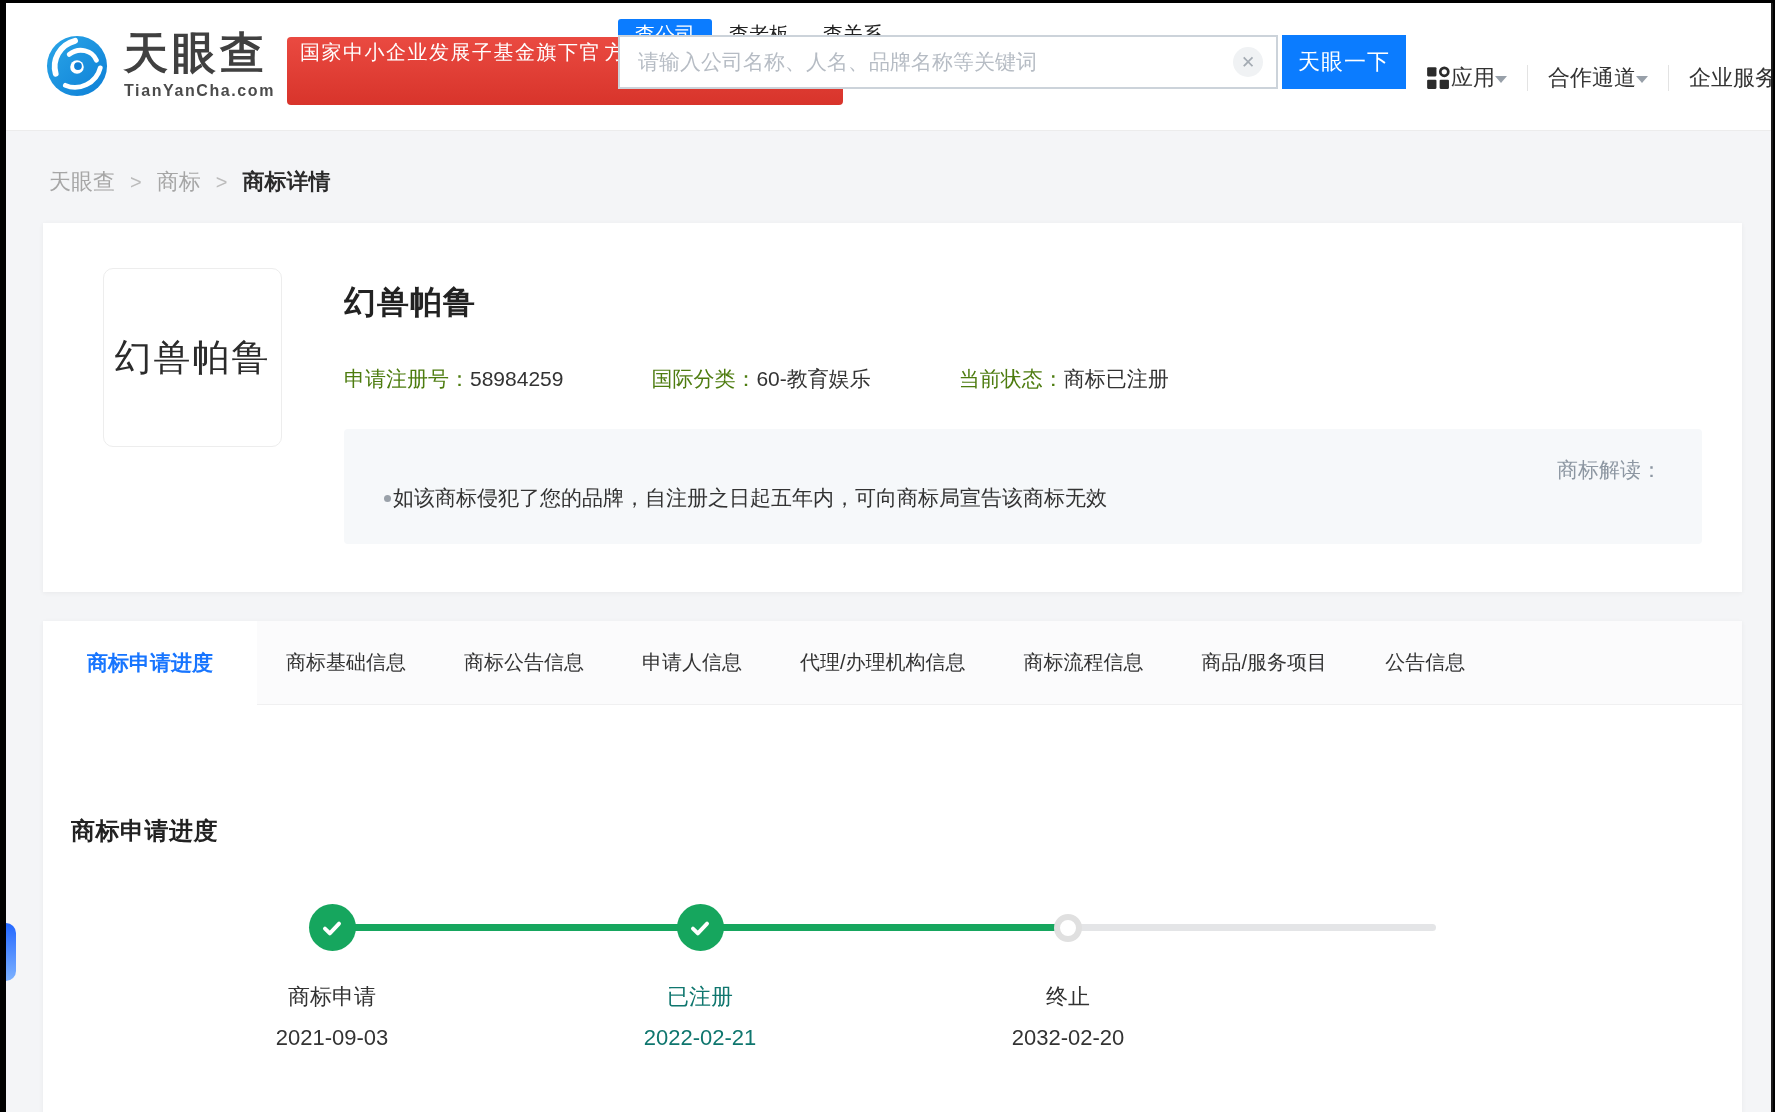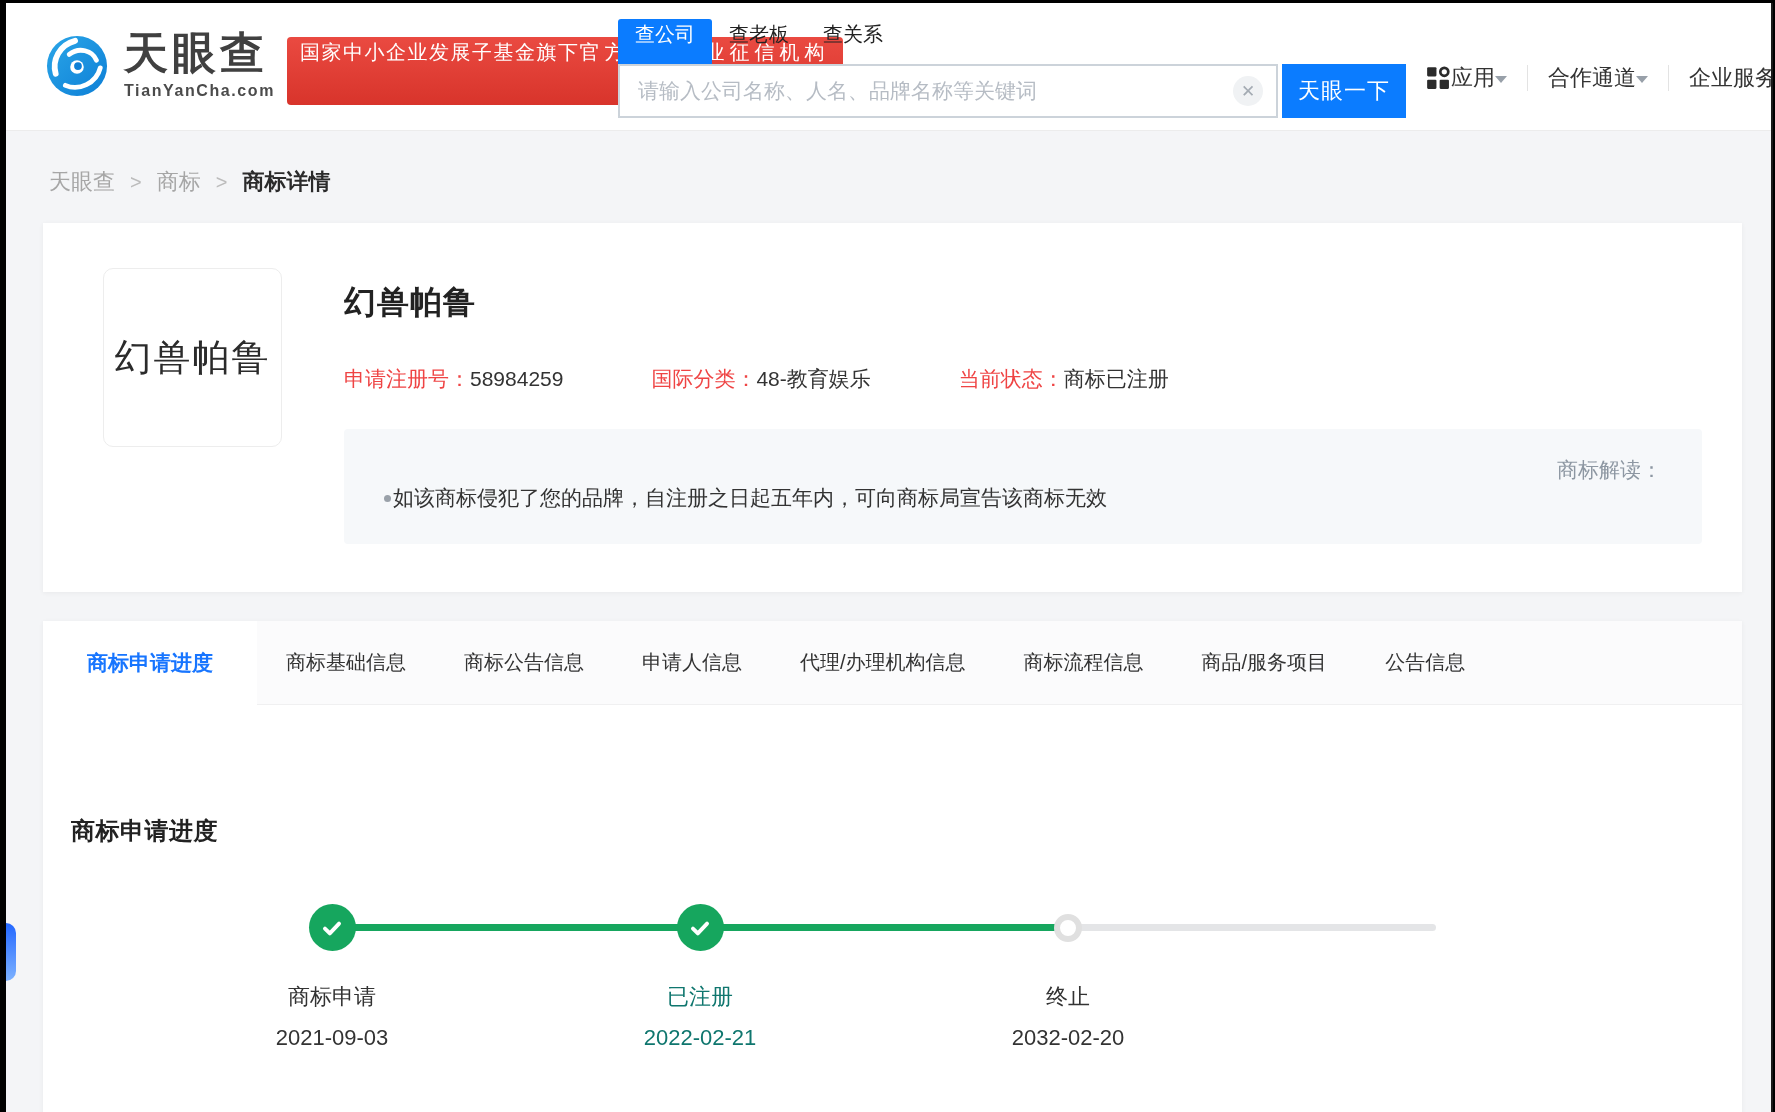--- a/index.html
+++ b/index.html
@@ -19,21 +19,21 @@
   .logo-en{font-size:16px;font-weight:bold;color:#4b4b4b;letter-spacing:1.6px;margin-top:7px;}
   .badge{
     position:absolute;left:281px;top:34px;height:68px;box-sizing:border-box;
     background:linear-gradient(180deg,#ea4a41,#d8342b);color:#fff;border-radius:4px;
     display:flex;flex-direction:row;justify-content:center;padding:0 13px;
   }
   .badge-l1{font-size:20px;letter-spacing:1.5px;line-height:30px;white-space:nowrap;}
   .badge-l2{font-size:20px;letter-spacing:5px;line-height:30px;white-space:nowrap;}
   .search{position:absolute;left:612px;top:16px;}
   .stabs{display:flex;align-items:flex-end;}
-  .stab{font-size:20px;color:#222;height:45px;line-height:31px;padding:0 17px;cursor:pointer;}
+  .stab{font-size:20px;color:#222;height:16px;line-height:31px;padding:0 17px;cursor:pointer;}
   .stab.active{background:#0b7cff;color:#fff;border-radius:3px 3px 0 0;}
   .srow{display:flex;align-items:stretch;}
   .sinput{width:660px;height:54px;box-sizing:border-box;border:2px solid #ccd3da;background:#fff;display:flex;align-items:center;}
   .sinput input{border:none;outline:none;flex:1;font-size:21px;color:#333;padding:0 18px;background:transparent;font-family:inherit;}
   .sinput input::placeholder{color:#b6bcc4;}
   .clear{width:30px;height:30px;border-radius:50%;background:#f0f2f4;color:#a4abb3;
     display:flex;align-items:center;justify-content:center;font-size:17px;margin-right:13px;cursor:pointer;flex-shrink:0;}
   .sbtn{width:124px;height:54px;background:#0b7cff;color:#fff;font-size:22px;border:none;
     display:flex;align-items:center;justify-content:center;margin-left:4px;cursor:pointer;letter-spacing:1px;}
   .nav{position:absolute;left:1420px;top:48px;height:54px;display:flex;align-items:center;white-space:nowrap;font-size:22px;color:#333;}
@@ -48,21 +48,21 @@
   
   .card{background:#fff;margin:0 29px 0 37px;box-shadow:0 1px 5px rgba(0,0,0,0.05);}
   .card1{margin-top:26px;padding:45px 40px 48px 60px;display:flex;gap:62px;box-sizing:border-box;}
   .tm-img{width:177px;height:177px;border:1px solid #ededed;border-radius:10px;flex-shrink:0;
     display:flex;align-items:center;justify-content:center;
     font-family:"Liberation Serif","DejaVu Serif",serif;font-size:37px;color:#2b2b2b;letter-spacing:2px;}
   .tm-body{flex:1;min-width:0;}
   .tm-title{font-size:32px;font-weight:bold;color:#222;margin-top:13px;letter-spacing:1px;}
   .tm-fields{display:flex;margin-top:40px;font-size:21px;}
   .field{margin-right:88px;white-space:nowrap;}
-  .f-label{color:#ef4444;font-family:Liberation Serif, serif;}
+  .f-label{color:#4d7c0f;font-family:Liberation Serif, serif;}
   .f-value{color:#333;}
   .interp{margin-top:36px;background:#f6f8fa;border-radius:4px;padding:27px 40px 32px;text-align:right;}
   .interp-title{font-size:21px;color:#8d97a2;}
   .interp-item{display:flex;align-items:center;gap:2px;font-size:21px;color:#333;}
   .dot{width:7px;height:7px;border-radius:50%;background:#9aa1a9;flex-shrink:0;}
   
   .card2{margin-top:29px;height:560px;position:relative;}
   .tabbar{height:83px;background:#fbfbfc;border-bottom:1px solid #f0f0f1;display:flex;}
   .tab{display:flex;align-items:center;padding:0 29px;font-size:20px;color:#333;cursor:pointer;}
   .tab.active{background:#fff;color:#1775ff;font-weight:bold;padding:0 44px;font-size:21px;border-bottom:1px solid #fff;margin-bottom:-1px;}
@@ -164,21 +164,21 @@
 
   <div class="card card1">
     <div class="tm-img">幻兽帕鲁</div>
     <div class="tm-body">
       <div class="tm-title">幻兽帕鲁</div>
       <div class="tm-fields">
         <div class="field">
           <span class="f-label">申请注册号：</span><span class="f-value">58984259</span>
         </div>
         <div class="field">
-          <span class="f-label">国际分类：</span><span class="f-value">48-教育娱乐</span>
+          <span class="f-label">国际分类：</span><span class="f-value">60-教育娱乐</span>
         </div>
         <div class="field">
           <span class="f-label">当前状态：</span><span class="f-value">商标已注册</span>
         </div>
       </div>
       <div class="interp">
         <div class="interp-title">商标解读：</div>
         <div class="interp-item">
           <span class="dot"></span>
           <span>如该商标侵犯了您的品牌，自注册之日起五年内，可向商标局宣告该商标无效</span>

